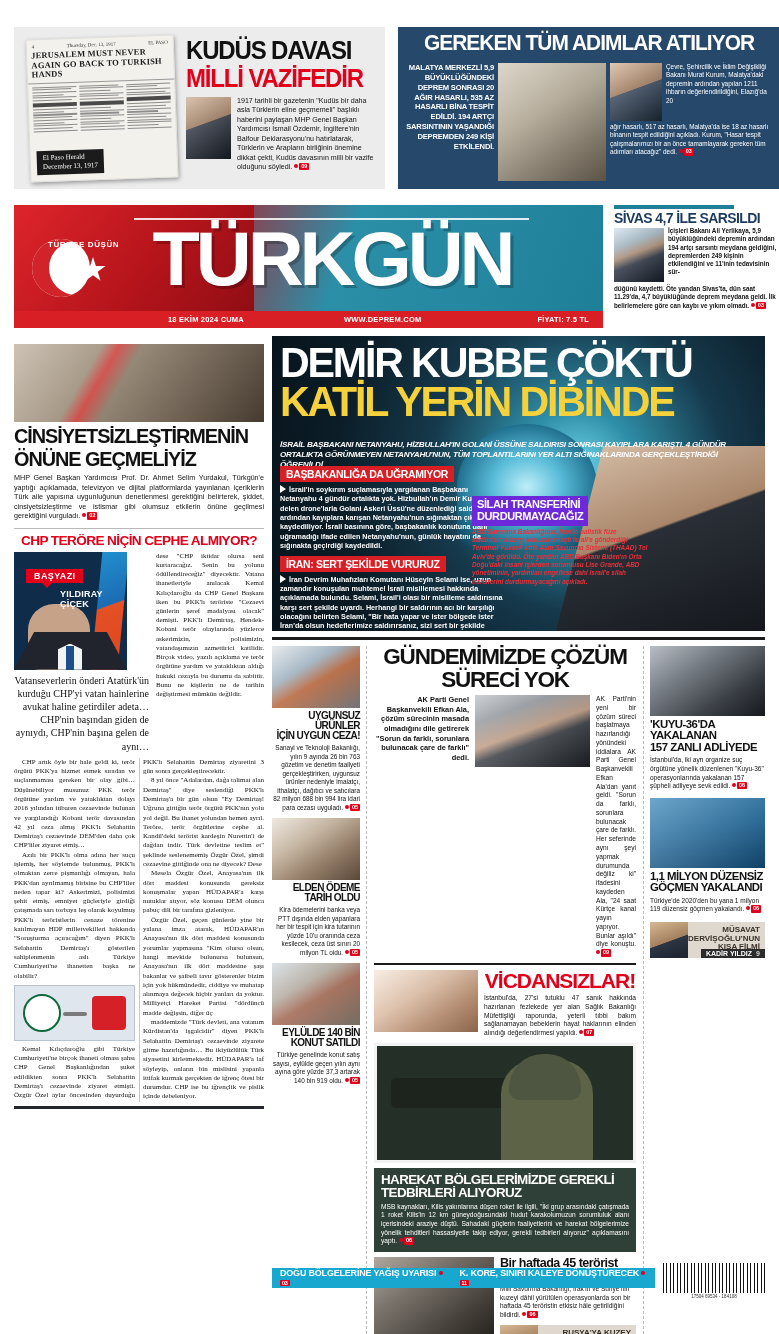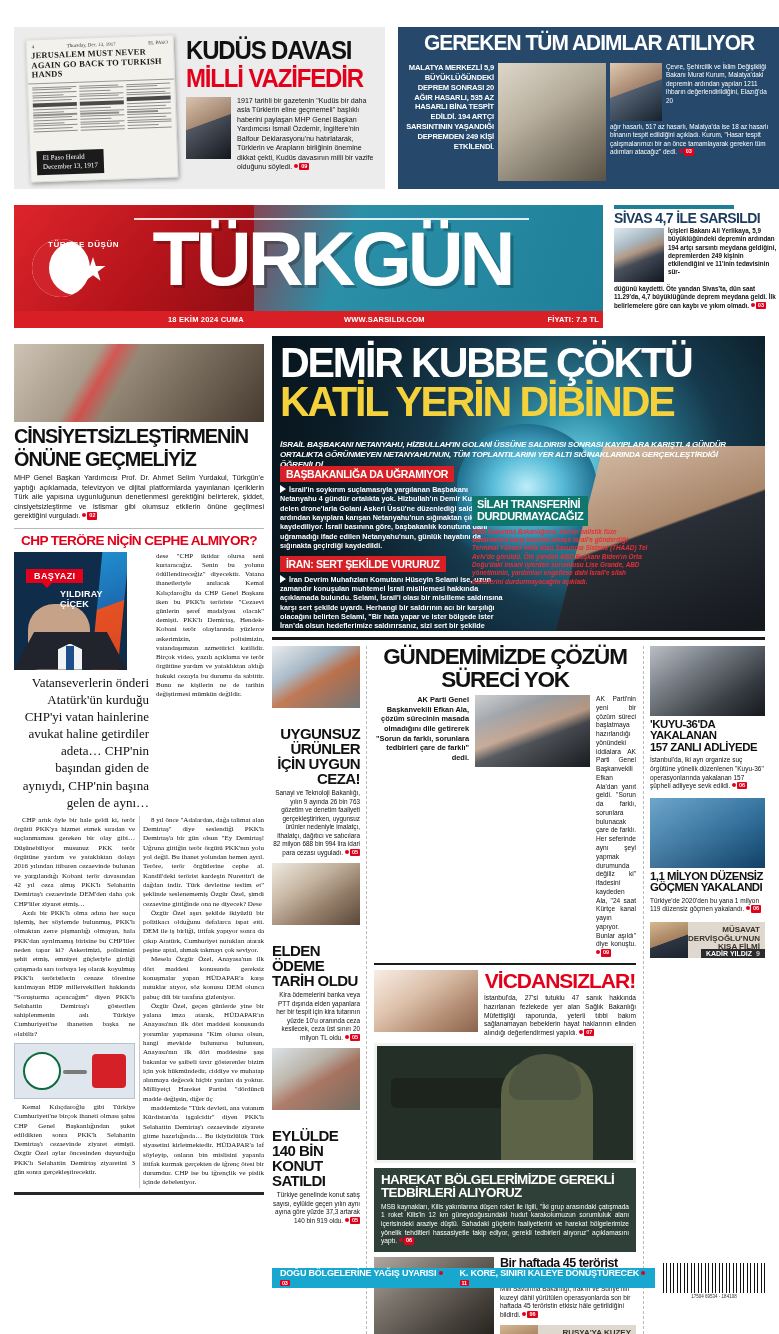--- a/index.html
+++ b/index.html
@@ -63,21 +63,21 @@
      background:#fff;box-shadow:15px 0 0 2px #d1232a inset;}
   .flag-star{position:absolute;left:66px;top:52px;width:26px;height:26px;background:#fff;
      clip-path:polygon(50% 0%,61% 35%,98% 35%,68% 57%,79% 91%,50% 70%,21% 91%,32% 57%,2% 35%,39% 35%);}
   .md-tag{position:absolute;left:34px;top:7px;color:#fff;font-weight:bold;font-size:8px;letter-spacing:.6px;margin-top:28px;}
   .md-rule{position:absolute;left:120px;top:13px;width:395px;height:1.6px;background:#fff;opacity:.85;}
   .md-logo{position:absolute;left:142px;top:18px;color:#fff;font-weight:bold;font-size:76px;
      letter-spacing:-4px;line-height:.95;text-shadow:3px 3px 0 rgba(0,0,0,.22);transform:scaleX(1.02);}
   .md-bar{position:absolute;left:0;bottom:0;width:589px;height:17px;background:#d91f26;color:#fff;}
   .md-date{position:absolute;left:154px;top:4px;font-size:7.5px;font-weight:bold;letter-spacing:.2px;}
   .md-url{position:absolute;left:330px;top:4px;font-size:7.5px;font-weight:bold;letter-spacing:.2px;}
-  .md-price{position:absolute;right:4px;top:4px;font-size:7.5px;font-weight:bold;letter-spacing:.2px;}
+  .md-price{position:absolute;right:14px;top:4px;font-size:7.5px;font-weight:bold;letter-spacing:.2px;}
 
   .sivas-box{position:absolute;left:608px;top:205px;width:171px;height:123px;background:#fff;}
   .sivas-top{position:absolute;left:6px;top:0;width:120px;height:4px;background:#1f7f99;}
   .sivas-h{position:absolute;left:6px;top:6px;width:164px;color:#1b3a5c;font-weight:bold;
      font-size:14px;letter-spacing:-.6px;line-height:1;}
   .sivas-img{position:absolute;left:6px;top:23px;width:50px;height:54px;}
   .sivas-t1{position:absolute;left:60px;top:22px;width:110px;font-size:6.3px;line-height:1.32;color:#111;font-weight:600;}
   .sivas-t2{position:absolute;left:6px;top:80px;width:164px;font-size:6.3px;line-height:1.32;color:#111;font-weight:600;}
 
   
@@ -102,21 +102,21 @@
   .chp-name{position:absolute;left:46px;top:37px;color:#fff;font-size:9px;font-weight:bold;line-height:1.15;letter-spacing:.2px;}
   .chp-head{position:absolute;left:14px;top:52px;width:62px;height:66px;background:#c6a289;border-radius:26px 26px 12px 12px;}
   .chp-suit{position:absolute;left:0;bottom:0;width:113px;height:38px;background:#21242c;
      clip-path:polygon(18% 0,82% 0,100% 100%,0 100%);}
   .chp-shirt{position:absolute;left:44px;bottom:0;width:24px;height:26px;background:#f2f3f5;
      clip-path:polygon(50% 0,100% 22%,100% 100%,0 100%,0 22%);}
   .chp-tie{position:absolute;left:52px;bottom:0;width:8px;height:24px;background:#1e4d8c;}
   .chp-ribbon{position:absolute;right:-2px;top:0;width:38px;height:118px;
      background:linear-gradient(160deg,#2196d6 0%,#1d6fb8 45%,#ef5323 46%,#e8451a 100%);
      clip-path:polygon(30% 0,100% 0,70% 100%,0 100%);opacity:.95;}
-  .chp-txt{font-size:13px;line-height:1.32;color:#111;font-family:"Liberation Serif",serif;text-align:right;margin-top:4px;}
+  .chp-txt{font-size:10px;line-height:1.32;color:#111;font-family:"Liberation Serif",serif;text-align:right;margin-top:4px;}
   .chp-right{flex:1;font-size:7px;line-height:1.32;color:#111;font-family:"Liberation Serif",serif;}
   .l-two{margin-top:5px;column-count:2;column-gap:8px;column-rule:1px solid #c8c8c8;
      font-family:"Liberation Serif",serif;font-size:7px;line-height:1.33;color:#111;text-align:justify;}
   .l-logo-wrap{margin:4px 0;break-inside:avoid;}
   .l-logo{width:100%;height:56px;background:#dfe6ee;border:1px solid #b9c3cd;position:relative;overflow:hidden;}
   .l-logo .dove{position:absolute;left:8px;top:8px;width:38px;height:38px;border-radius:50%;
      background:#fff;border:2px solid #0d6b3c;}
   .l-logo .chair{position:absolute;right:8px;top:10px;width:34px;height:34px;background:#d62027;border-radius:4px;}
   .l-logo .chain{position:absolute;left:48px;top:26px;width:24px;height:4px;background:#7a7a7a;border-radius:2px;}
   .l-bottomrule{margin-top:4px;height:3px;background:#23262b;}
@@ -134,34 +134,34 @@
   .m-h-yellow{font-weight:bold;font-size:42px;line-height:.92;letter-spacing:-2.2px;color:#f5d23c;transform:scaleX(.98);transform-origin:left;}
   .m-spot{position:absolute;left:8px;top:104px;width:477px;color:#fff;font-weight:bold;
      font-size:8.1px;line-height:1.22;letter-spacing:-.25px;font-style:italic;}
   .m-subbox{position:absolute;left:8px;top:128px;width:224px;}
   .m-subh{background:#d81f26;color:#fff;font-weight:bold;font-size:10.5px;letter-spacing:-.35px;
      padding:2px 6px;display:inline-block;}
   .m-subtxt{color:#fff;font-size:7.2px;line-height:1.3;margin-top:3px;font-weight:600;}
   .m-arrow{display:inline-block;width:0;height:0;border-top:4px solid transparent;
      border-bottom:4px solid transparent;border-left:6px solid #fff;margin-right:3px;vertical-align:-1px;}
   .m-silah{position:absolute;left:200px;top:160px;width:180px;}
-  .m-silah-h{background:#0f766e;color:#fff;font-weight:bold;font-size:11px;letter-spacing:-.4px;
+  .m-silah-h{background:#6d28d9;color:#fff;font-weight:bold;font-size:11px;letter-spacing:-.4px;
      padding:3px 5px;line-height:1.08;display:inline-block;}
   .m-silah-t{color:#e8303a;font-size:6.4px;line-height:1.3;font-style:italic;font-weight:bold;margin-top:2px;width:178px;}
 
   .m-rule{height:3px;background:#1b1b1b;margin-top:6px;}
 
   
   .lower{display:flex;gap:7px;margin-top:6px;}
   .lcol-a{width:95px;border-right:1px dashed #bbb;padding-right:6px;}
   .lcol-b{flex:1;}
   .lcol-c{width:122px;border-left:1px dashed #bbb;padding-left:6px;}
   .sm-img{width:100%;height:62px;}
-  .sm-h{margin-top:18px;font-weight:bold;font-size:15px;line-height:1;letter-spacing:-.55px;color:#111;text-align:right;}
-  .sm-h.l{text-align:left;}
+  .sm-h{margin-top:3px;font-weight:bold;font-size:10px;line-height:1;letter-spacing:-.55px;color:#111;text-align:right;}
+  .sm-h.l{text-align:right;}
   .sm-t{margin-top:3px;font-size:6.4px;line-height:1.33;color:#111;text-align:right;}
 
   .gun-h{font-weight:bold;font-size:22.5px;line-height:1;letter-spacing:-1.2px;color:#111;text-align:center;}
   .gun-row{display:flex;gap:6px;margin-top:4px;}
   .gun-lead{width:95px;font-weight:bold;font-size:7.4px;line-height:1.3;text-align:right;color:#111;}
   .gun-img{width:115px;height:72px;}
   .gun-body{flex:1;font-size:6.6px;line-height:1.33;color:#111;}
   .hr2{height:2px;background:#1b1b1b;margin-top:5px;}
 
   .vic-row{display:flex;gap:6px;margin-top:5px;}
@@ -299,21 +299,21 @@
 
   <div class="masthead">
     <div class="flagswirl"></div>
     <div class="flag-moon"></div>
     <div class="flag-star"></div>
     <div class="md-tag">TÜRKÇE DÜŞÜN</div>
     <div class="md-rule"></div>
     <div class="md-logo">TÜRKGÜN</div>
     <div class="md-bar">
       <span class="md-date">18 EKİM 2024  CUMA</span>
-      <span class="md-url">WWW.SARSILDI.COM</span>
+      <span class="md-url">WWW.DEPREM.COM</span>
       <span class="md-price">FİYATI: 7.5 TL</span>
     </div>
   </div>
 
   <div class="sivas-box">
     <div class="sivas-top"></div>
     <div class="sivas-h">SİVAS 4,7 İLE SARSILDI</div>
     <div class="sivas-img ph" style="background:linear-gradient(160deg,#cfe0ea 0%,#9fb6c4 28%,#b08f74 45%,#2b3545 60%,#151b26 100%)"></div>
     <div class="sivas-t1">İçişleri Bakanı Ali Yerlikaya, 5,9 büyüklüğündeki depremin ardından 194 artçı sarsıntı meydana geldiğini, depremlerden 249 kişinin etkilendiğini ve 11'inin tedavisinin sür-</div>
     <div class="sivas-t2"><span>düğünü kaydetti. Öte yandan Sivas'ta, dün saat 11.29'da, 4,7 büyüklüğünde deprem meydana geldi. İlk belirlemelere göre can kaybı ve yıkım olmadı.</span> <span class="reddot"></span><span class="pg">03</span></div>
@@ -354,21 +354,20 @@
         <p style="text-indent:8px">Azılı bir PKK'lı olma adına her suçu işlemiş, her söylemde bulunmuş, PKK'lı olmaktan zerre pişmanlığı olmayan, hala PKK'dan ayrılmamış birisine bu CHP'liler neden tapar ki? Askerimizi, polisimizi şehit etmiş, emniyet güçleriyle girdiği çatışmada sarı torbaya leş olarak koyulmuş PKK'lı teröristlerin cenaze törenine katılmayan HDP milletvekilleri hakkında "Soruşturma açıracağım" diyen PKK'lı Selahattin Demirtaş'ı gösterilen sahiplenmenin aslı Türkiye Cumhuriyeti'ne ihanetten başka ne olabilir?</p>
         <div class="l-logo-wrap">
           <div class="l-logo">
             <div class="dove"></div>
             <div class="chain"></div>
             <div class="chair"></div>
           </div>
         </div>
         <p style="text-indent:8px">Kemal Kılıçdaroğlu gibi Türkiye Cumhuriyeti'ne birçok ihaneti olması şahsı CHP Genel Başkanlığından şuket edildikten sonra PKK'lı Selahattin Demirtaş'ı cezaevinde ziyaret etmişti. Özgür Özel aylar öncesinden duyurduğu PKK'lı Selahattin Demirtaş ziyaretini 3 gün sonra gerçekleştirecektir.</p>
         <p style="text-indent:8px">8 yıl önce "Adalardan, dağa talimat alan Demirtaş" diye seslendiği PKK'lı Demirtaş'a bir gün olsun "Ey Demirtaş! Uğruna gittiğin terör örgütü PKK'nın yolu yol değil. Bu ihanet yolundan hemen ayrıl. Teröre, terör örgütlerine cephe al. Kandil'deki terörist kardeşin Nurettin'i de dağdan indir. Türk devletine teslim et" şeklinde seslenememiş Özgür Özel, şimdi cezaevine gittiğinde ona ne diyecek? Dese</p>
-        <p style="text-indent:8px">Özgür Özel aşırı şekilde ikiyüzlü bir politikacı olduğunu defalarca ispat etti. DEM ile iş birliği, ittifak yapıyor sonra da çıkıp Atatürk, Cumhuriyet nutukları atarak peşine aptal, ahmak takmayı çok seviyor.</p>
         <p style="text-indent:8px">Mesela Özgür Özel, Anayasa'nın ilk dört maddesi konusunda gereksiz konuşmalar yapan HÜDAPAR'a karşı nutuklar atıyor, söz konusu DEM olunca pabuç dili bir tarafına gizleniyor.</p>
         <p style="text-indent:8px">Özgür Özel, geçen günlerde yine bir yalana imza atarak, HÜDAPAR'ın Anayasa'nın ilk dört maddesi konusunda yorumlar yapmasına "Kim olursa olsun, hangi mevkide bulunursa bulunsun, Anayasa'nın ilk dört maddesine şaşı bakanlar ve şaibeli tavır gösterenler bizim için yok hükmündedir, ciddiye ve muhatap alınmaya değecek hiçbir yanları da yoktur. Milliyetçi Hareket Partisi "dördüncü madde değişsin, diğer üç</p>
         <p style="text-indent:8px">maddemizde "Türk devleti, ana vatanım Kürdistan'da işgalcidir" diyen PKK'lı Selahattin Demirtaş'ı cezaevinde ziyarete gitme hazırlığında… Bu ikiyüzlülük Türk siyasetini kirletmektedir. HÜDAPAR'a laf söyleyip, onların bin mislisini yapanla ittifak kurmak gerçekten de iğrenç ötesi bir durumdur. CHP ise bu iğrençlik ve pislik içinde debeleniyor.</p>
       </div>
       <div class="l-bottomrule"></div>
     </div>
   </div>
 
   <div class="colMain">
 
@@ -416,21 +415,21 @@
           <div class="sm-h l">EYLÜLDE 140 BİN KONUT SATILDI</div>
           <div class="sm-t"><span>Türkiye genelinde konut satış sayısı, eylülde geçen yılın aynı ayına göre yüzde 37,3 artarak 140 bin 919 oldu.</span> <span class="reddot"></span><span class="pg">05</span></div>
         </div>
       </div>
 
       <div class="lcol-b">
 
         <div>
           <div class="gun-h">GÜNDEMİMİZDE ÇÖZÜM SÜRECİ YOK</div>
           <div class="gun-row">
-            <div class="gun-lead">AK Parti Genel Başkanvekili Efkan Ala, çözüm sürecinin masada olmadığını dile getirerek "Sorun da farklı, sorunlara tedbirleri çare de farklı" dedi.</div>
+            <div class="gun-lead">AK Parti Genel Başkanvekili Efkan Ala, çözüm sürecinin masada olmadığını dile getirerek "Sorun da farklı, sorunlara bulunacak çare de farklı" dedi.</div>
             <div class="gun-img ph" style="background:linear-gradient(160deg,#b9bdc1 0%,#8e9399 25%,#c9a287 48%,#3a3f46 60%,#1d2126 100%)"></div>
             <div class="gun-body just"><span>AK Parti'nin yeni bir çözüm süreci başlatmaya hazırlandığı yönündeki iddialara AK Parti Genel Başkanvekili Efkan Ala'dan yanıt geldi. "Sorun da farklı, sorunlara bulunacak çare de farklı. Her seferinde aynı şeyi yapmak durumunda değiliz ki" ifadesini kaydeden Ala, "24 saat Kürtçe kanal yayın yapıyor. Bunlar aşıldı" diye konuştu.</span> <span class="reddot"></span><span class="pg">09</span></div>
           </div>
         </div>
 
         <div class="hr2"></div>
 
         <div class="vic-row">
           <div class="vic-img ph" style="background:linear-gradient(150deg,#f6e5d8 0%,#e8c3a6 40%,#c99877 70%,#a87a5c 100%)"></div>
           <div class="vic-right">

